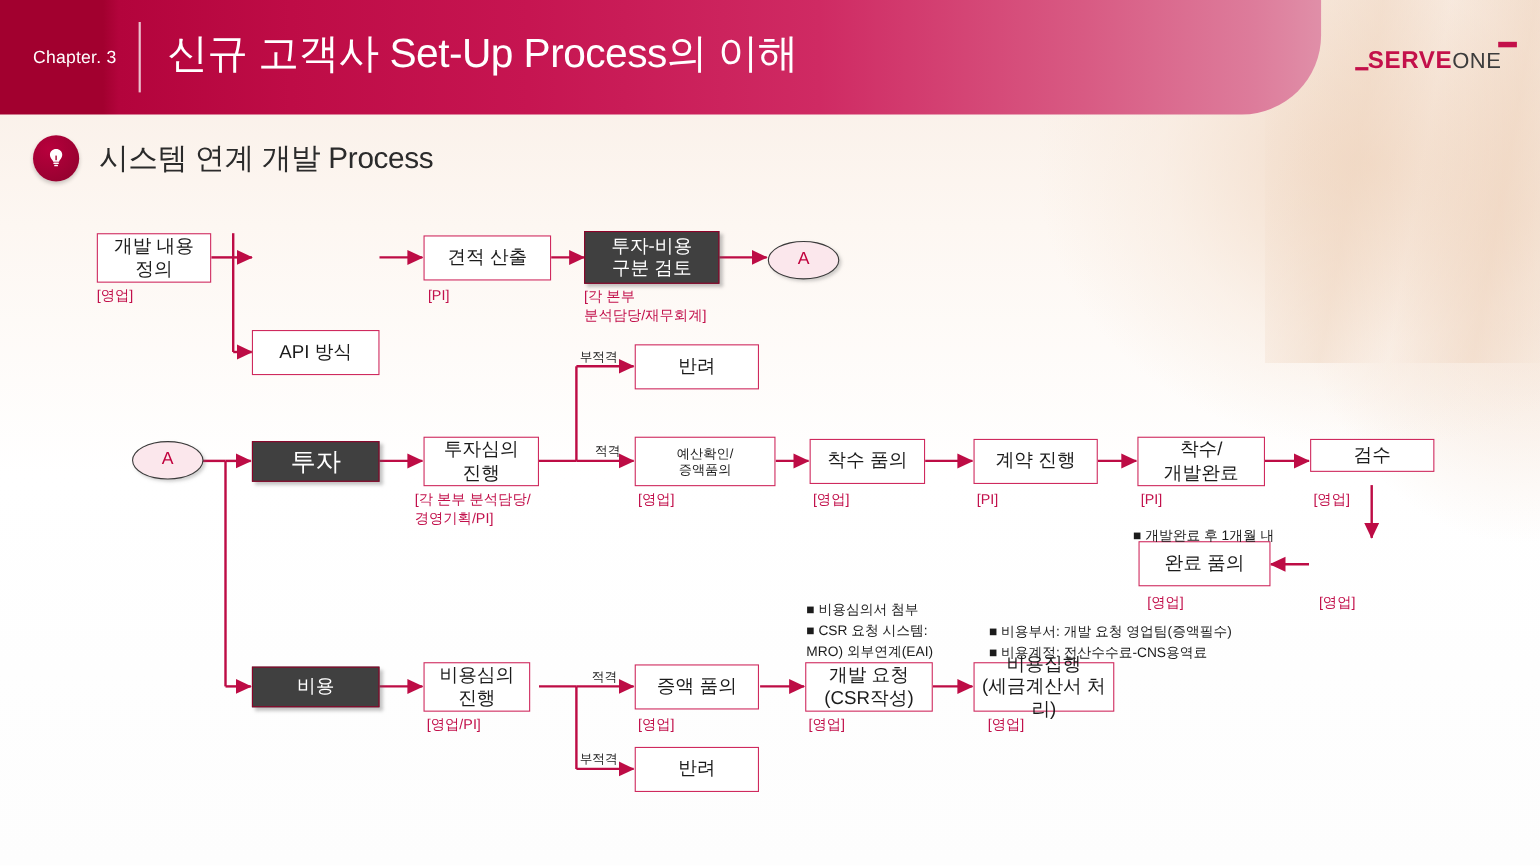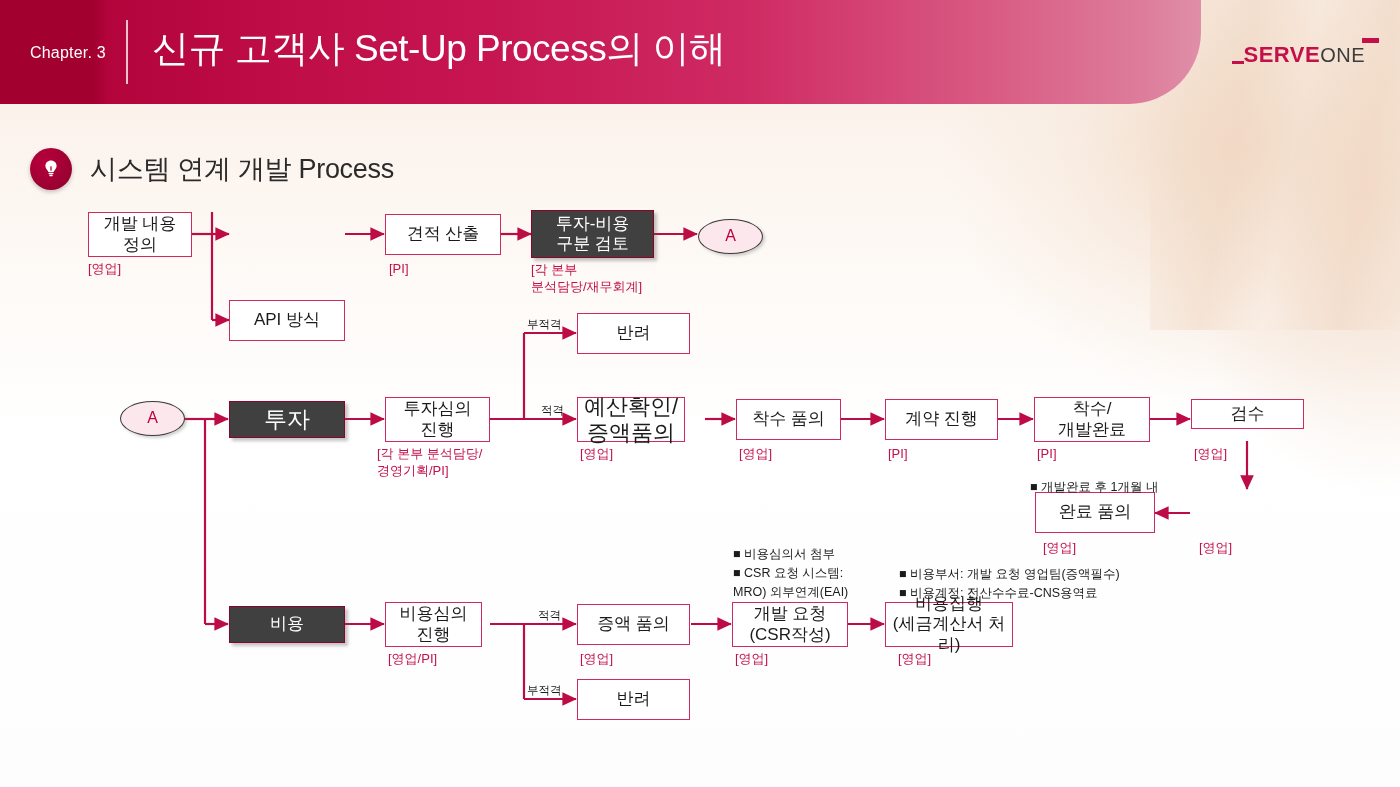--- a/index.html
+++ b/index.html
@@ -49,21 +49,21 @@
   #logo .lg-underscore{
     position:absolute; left:-11px; top:19px; width:12px; height:3px; background:#c3104a;
   }
   #logo .lg-serve{ color:#c3104a; font-weight:bold; font-size:22px; letter-spacing:.5px; }
   #logo .lg-one{ color:#3c3c3c; font-weight:normal; font-size:20px; letter-spacing:.5px; }
   #logo .lg-dash{
     position:absolute; right:-14px; top:-4px; width:17px; height:5px; background:#c3104a;
   }
 
   
-  #section-head{ position:absolute; left:30px; top:148px; display:flex; align-items:center; }
+  #section-head{ position:absolute; left:30px; top:123px; display:flex; align-items:center; }
   #bulb-badge{
     width:42px; height:42px; border-radius:50%;
     background:radial-gradient(circle at 34% 30%, #b8003c 0%, #9e0133 60%, #8b022c 100%);
     box-shadow:0 2px 4px rgba(0,0,0,.22);
     display:flex; align-items:center; justify-content:center;
   }
   #bulb-badge svg{ display:block; }
   #section-title{
     margin-left:18px; font-size:27px; color:#2b2b2b; letter-spacing:-0.3px; white-space:nowrap;
   }
@@ -209,21 +209,21 @@
 
   <div class="node filled" style="left:229px; top:401px; width:116px; height:37px; font-size:23px;">투자</div>
 
   <div class="node plain" style="left:385px; top:397px; width:105px; height:45px; font-size:17px;">투자심의
 진행</div>
   <div class="cap" style="left:377px; top:446px;">[각 본부 분석담당/
 경영기획/PI]</div>
 
   <div class="node plain" style="left:577px; top:313px; width:113px; height:41px; font-size:17px;">반려</div>
 
-  <div class="node plain" style="left:577px; top:397px; width:108px; height:45px; font-size:22px;">예산확인/
+  <div class="node plain" style="left:577px; top:397px; width:128px; height:45px; font-size:12px;">예산확인/
 증액품의</div>
   <div class="cap" style="left:580px; top:446px;">[영업]</div>
 
   <div class="node plain" style="left:736px; top:399px; width:105px; height:41px; font-size:17px;">착수 품의</div>
   <div class="cap" style="left:739px; top:446px;">[영업]</div>
 
   <div class="node plain" style="left:885px; top:399px; width:113px; height:41px; font-size:17px;">계약 진행</div>
   <div class="cap" style="left:888px; top:446px;">[PI]</div>
 
   <div class="node plain" style="left:1034px; top:397px; width:116px; height:45px; font-size:17px;">착수/

